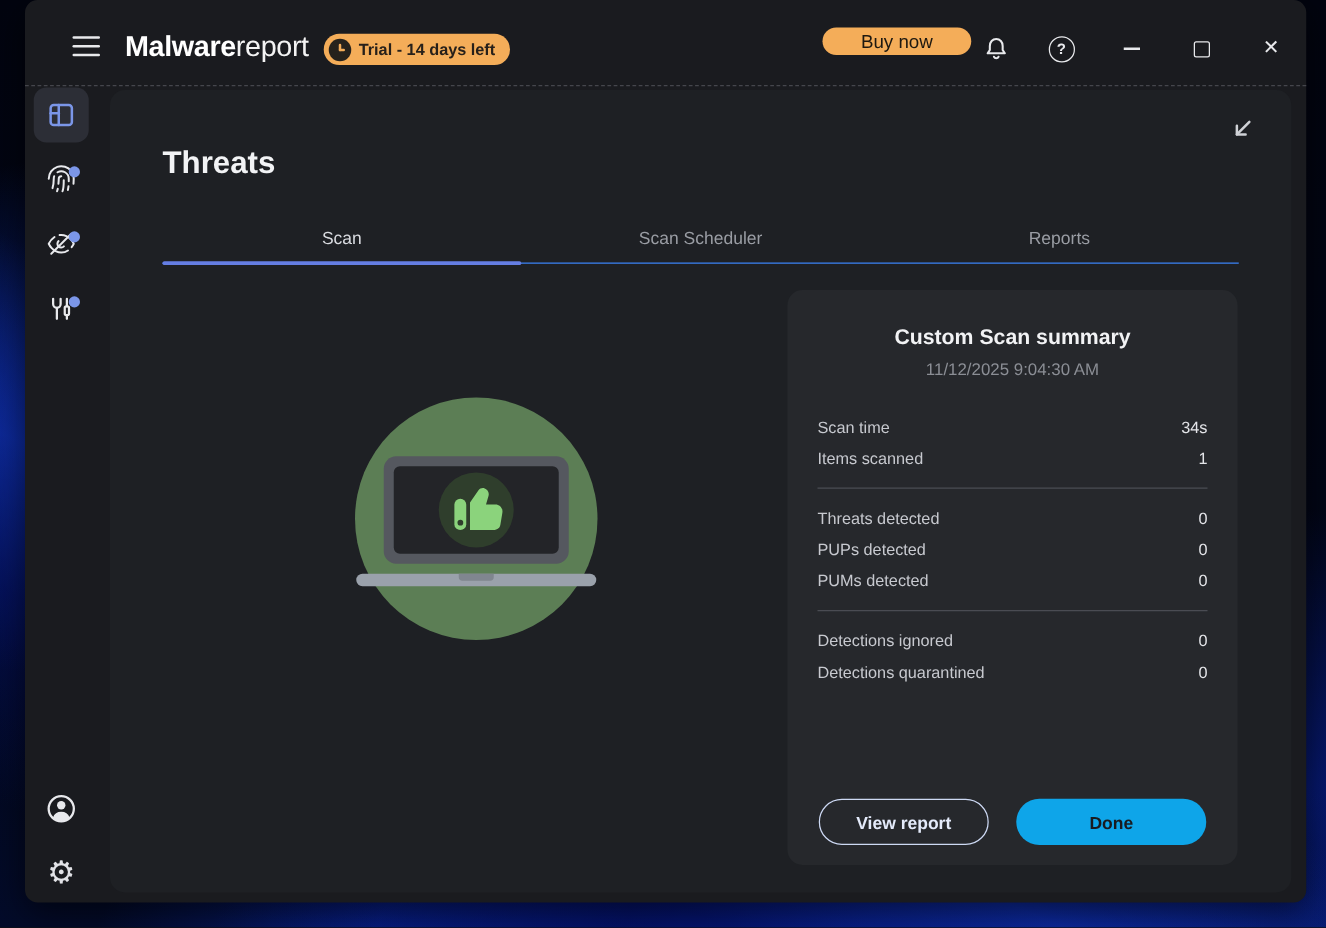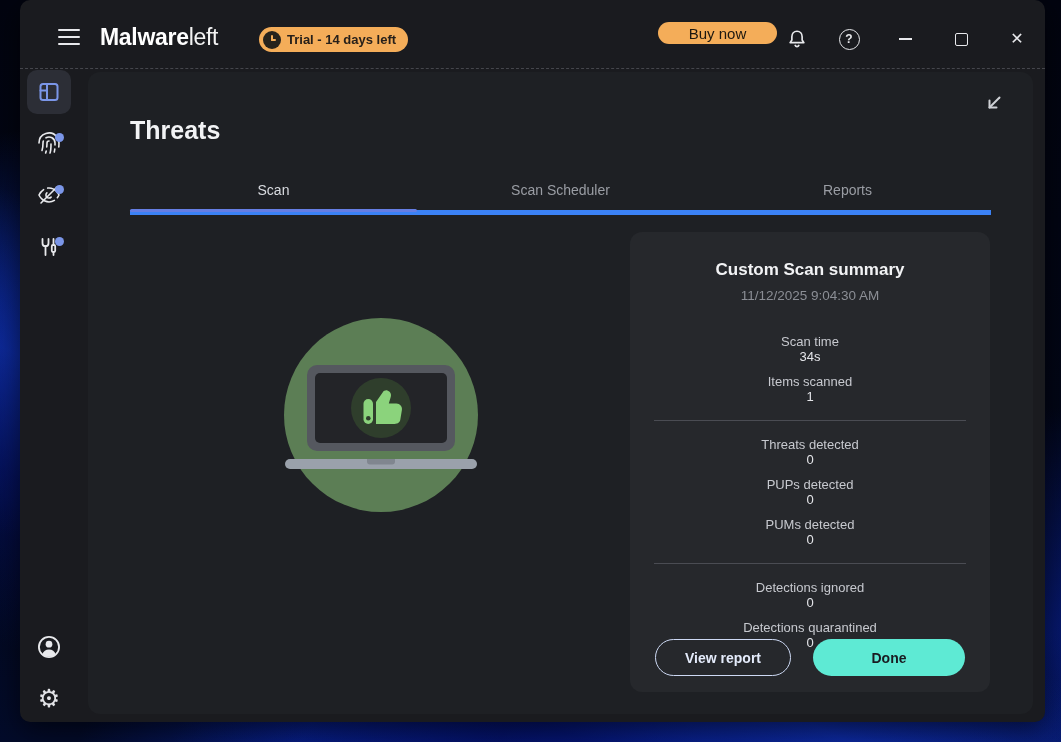--- a/index.html
+++ b/index.html
@@ -55,58 +55,58 @@
   
   .side-item{position:absolute;left:27px;width:44px;height:44px;border-radius:10px;display:flex;align-items:center;justify-content:center;cursor:pointer;}
   .side-item.active{background:#2c2e36;}
   .badge-dot{position:absolute;width:9px;height:9px;border-radius:50%;background:#7b96e8;}
   .gear-glyph{font-size:25px;color:#e2e3e7;line-height:1;}
 
   
   .panel{position:absolute;left:88px;top:72px;width:945px;height:642px;background:#1e2024;border-radius:12px;}
   .collapse-btn{position:absolute;right:26px;top:18px;width:26px;height:26px;display:flex;align-items:center;justify-content:center;cursor:pointer;}
   .page-title{position:absolute;left:42px;top:44px;font-size:25px;font-weight:700;color:#f2f3f5;}
-  .tabs{position:absolute;left:42px;top:98px;width:861px;height:40px;border-bottom:5px solid #3b82f6;display:flex;}
+  .tabs{position:absolute;left:42px;top:98px;width:861px;height:40px;border-bottom:1px solid #3b82f6;display:flex;}
   .tab{flex:1;display:flex;align-items:center;justify-content:center;font-size:14px;color:#9a9da4;cursor:pointer;position:relative;}
   .tab.active{color:#d9dbe0;}
   .tab.active:after{content:"";position:absolute;left:0;right:0;bottom:-2px;height:3px;background:#657ee4;border-radius:2px;}
 
   .scan-graphic{position:absolute;left:193px;top:243px;width:200px;height:200px;}
   .scan-complete{position:absolute;left:42px;top:468px;width:500px;text-align:center;font-size:24px;font-weight:700;color:#f0f1f3;}
 
   
   .summary-card{position:absolute;left:542px;top:160px;width:360px;height:460px;background:#26282c;border-radius:12px;box-sizing:border-box;padding:20px 24px;}
   .summary-title{text-align:center;font-size:17px;font-weight:700;color:#f2f3f5;margin-top:8px;}
   .summary-date{text-align:center;font-size:13.5px;color:#8b8e95;margin-top:8px;}
   .summary-rows{margin-top:26px;}
-  .srow{display:flex;justify-content:space-between;align-items:center;padding:5px 0;font-size:13px;flex-direction:column;}
+  .srow{display:flex;justify-content:space-between;align-items:center;padding:5px 0;font-size:13px;}
   .srow .lbl{color:#c7c9cf;}
   .srow .val{color:#e4e5e9;text-align:right;}
   .sdivider{height:0;border-top:1px solid #4a4c53;margin:11px 0;}
   .card-buttons{position:absolute;left:0;right:0;bottom:16px;display:flex;justify-content:center;gap:22px;}
   .btn{height:37px;border-radius:19px;font-family:inherit;font-size:14px;font-weight:700;cursor:pointer;display:flex;align-items:center;justify-content:center;}
   .btn-outline{width:136px;background:transparent;border:1px solid #cdd9f4;color:#e4ebfb;}
-  .btn-filled{width:152px;background:#5eead4;border:none;color:#191b20;}
+  .btn-filled{width:152px;background:#0ea5e9;border:none;color:#191b20;}
 
   svg{display:block;}
 </style>
 </head>
 <body>
 
 <div class="wallpaper"></div>
 
 <div class="window">
 
   <div class="hamburger">
       <span></span>
       <span></span>
       <span></span>
     </div>
   <div class="logo">
-    <span class="b">Malware</span><span class="l">left</span>
+    <span class="b">Malware</span><span class="l">report</span>
   </div>
   <div class="trial-badge">
     <span class="clock"></span>
     <span class="txt">Trial - 14 days left</span>
   </div>
   <button class="buy-now">Buy now</button>
 
   <div class="tb-icon" style="left:764px;">
     <svg width="22" height="22" viewBox="0 0 24 24" fill="none" stroke="#e8e9ec" stroke-width="1.8" stroke-linecap="round" stroke-linejoin="round">
       <path d="M12 3.5c-3.3 0-5.6 2.6-5.6 6v3.6L4.5 16h15l-1.9-2.9V9.5c0-3.4-2.3-6-5.6-6z"></path>

